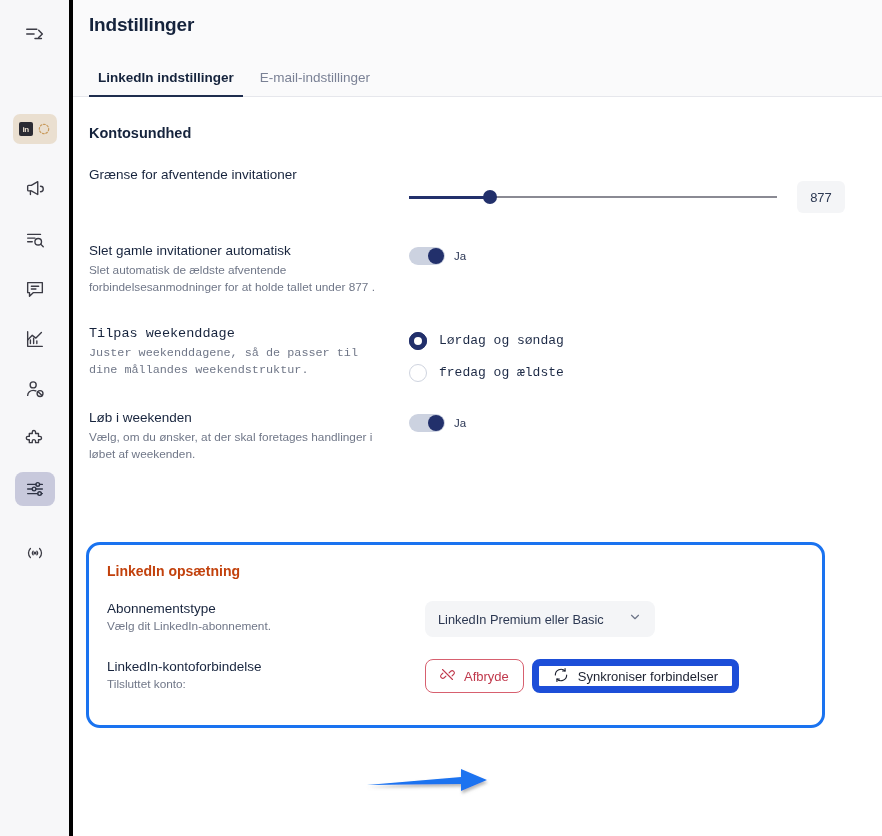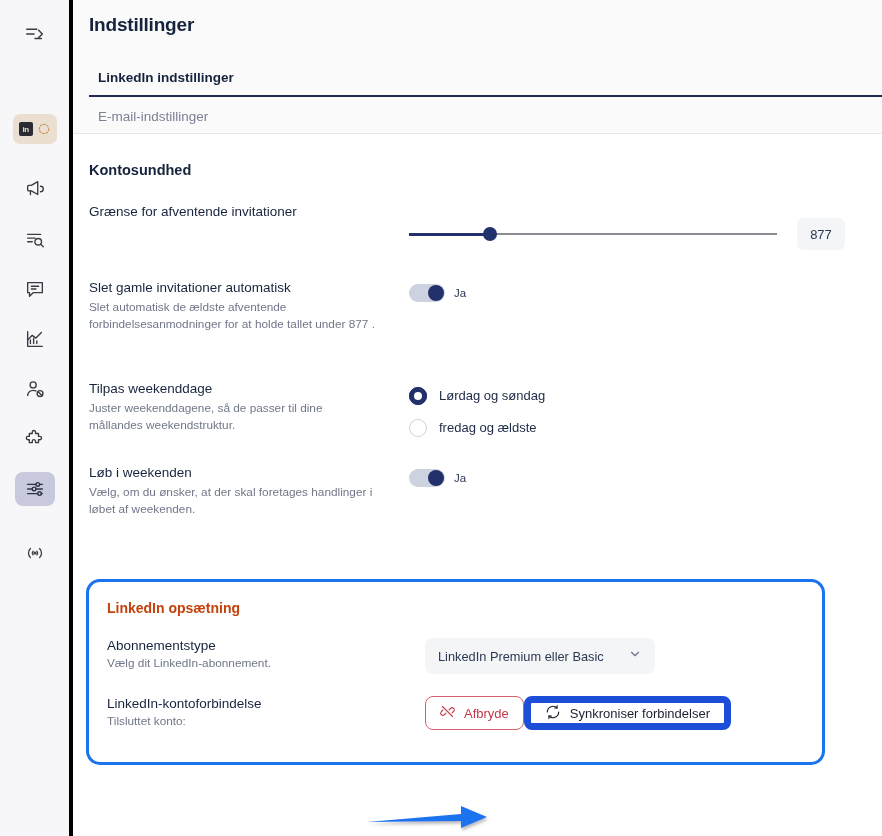--- a/index.html
+++ b/index.html
@@ -67,21 +67,20 @@
     font-weight: bold;
     color: #15233c;
     letter-spacing: -0.2px;
     padding-left: 0px;
   }
   .tabs {
     display: flex;
     gap: 8px;
     margin-top: 30px;
     padding-left: 0px;
-    flex-direction: column;
   }
   .tab {
     font-size: 13.5px;
     color: #7a8195;
     padding: 4px 9px 10px 9px;
     cursor: pointer;
     white-space: nowrap;
   }
   .tab.active {
     color: #15233c;
@@ -252,21 +251,21 @@
     border-radius: 8px;
     display: flex; align-items: center;
     justify-content: space-between;
     padding: 0 13px;
     cursor: pointer;
   }
   .select-value { font-size: 12.8px; color: #2c3852; }
   .chev { color: #6c7487; }
 
   
-  .btn-row { display: flex; align-items: center; }
+  .btn-row { display: flex; gap: 8px; align-items: center; }
   .btn {
     height: 34px;
     border-radius: 8px;
     display: inline-flex;
     align-items: center;
     gap: 9px;
     padding: 0 14px;
     font-size: 13px;
     background: #fff;
     cursor: pointer;
@@ -420,21 +419,21 @@
         <div class="setting-right">
           <div class="toggle-wrap">
             <div class="toggle">
               <div class="knob"></div>
             </div>
             <span class="toggle-label">Ja</span>
           </div>
         </div>
       </div>
 
-      <div class="setting-row" style="margin-top:48px;">
+      <div class="setting-row" style="margin-top:30px;font-family:Liberation Mono, monospace;">
         <div class="setting-left">
           <div class="setting-name">Tilpas weekenddage</div>
           <div class="setting-desc">Juster weekenddagene, så de passer til dine mållandes weekendstruktur.</div>
         </div>
         <div class="setting-right">
           <div class="radio-group">
             <label class="radio-item">
               <span class="radio checked"></span>
               <span class="radio-label">Lørdag og søndag</span>
             </label>

